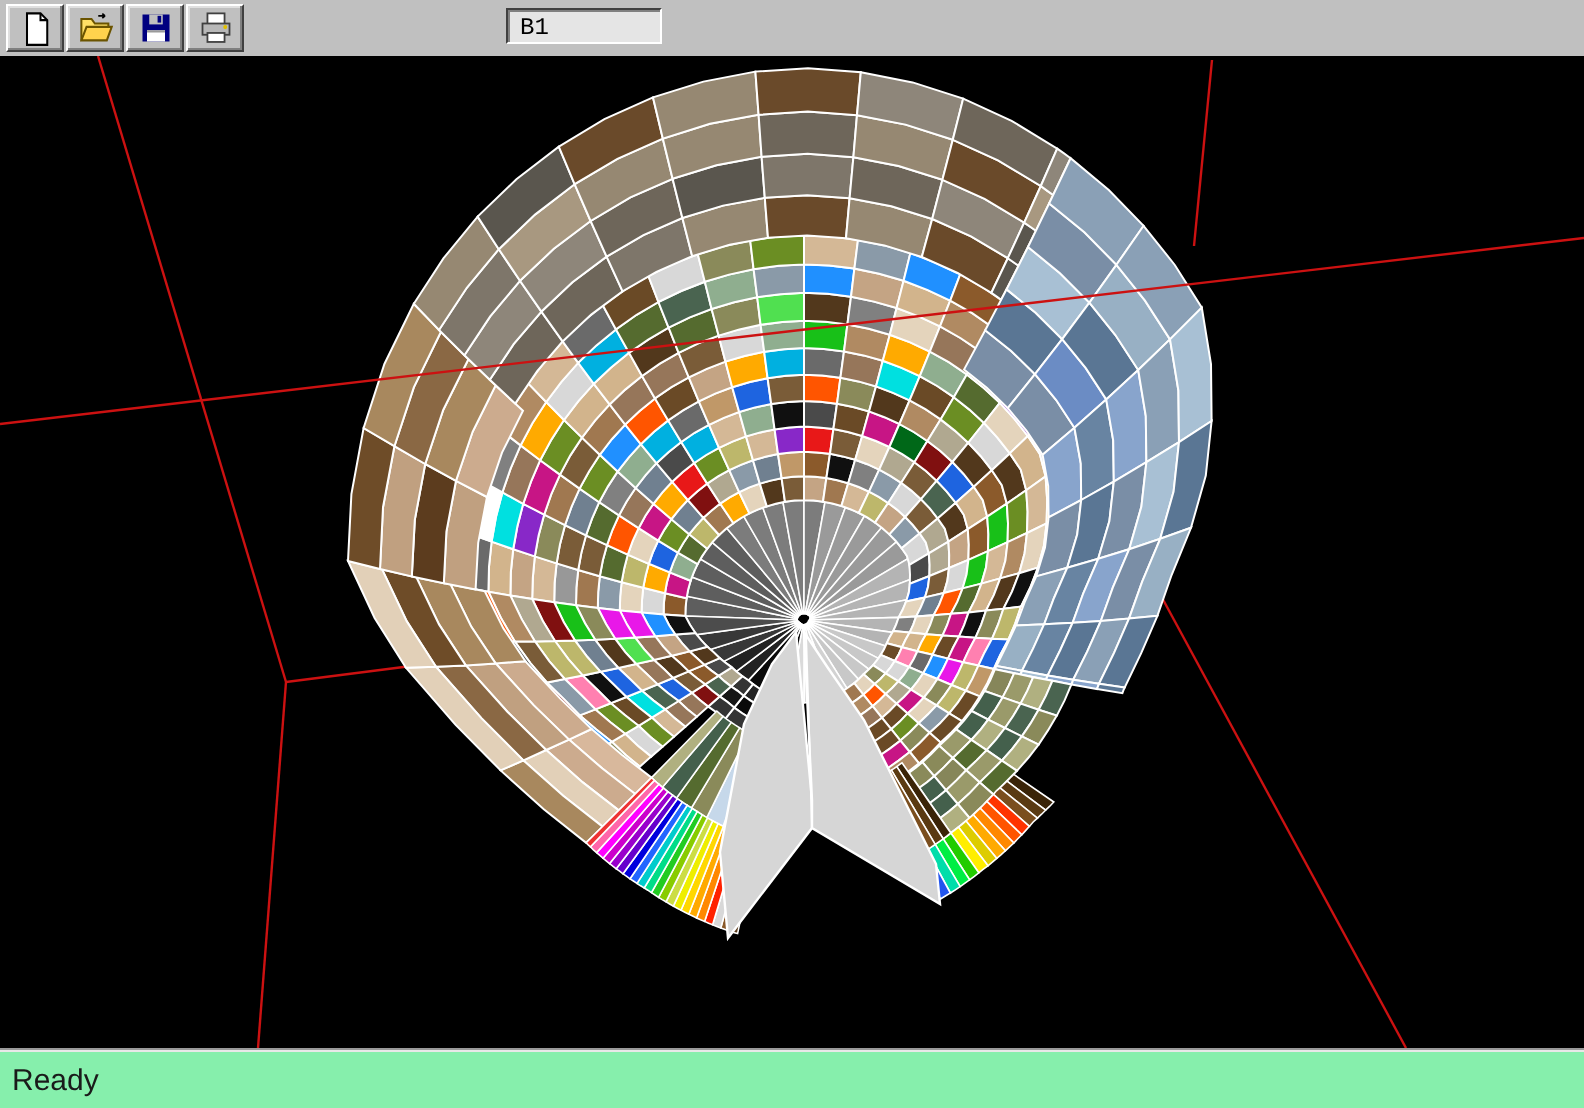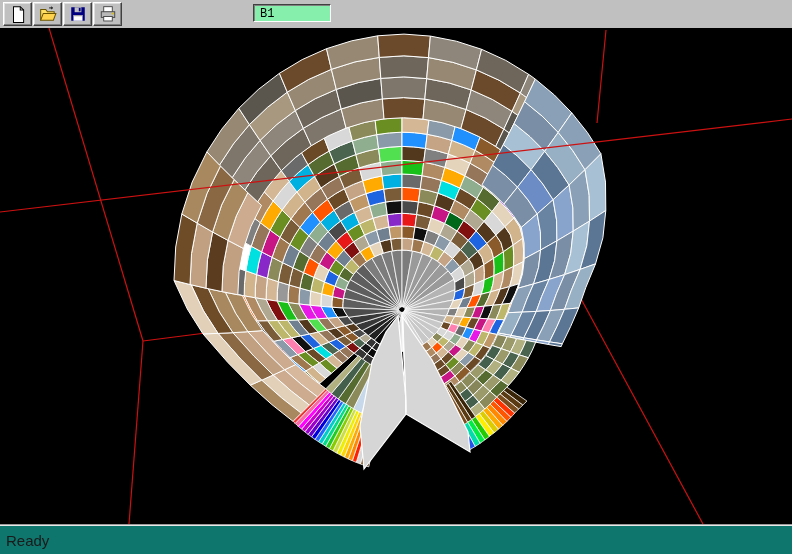--- a/index.html
+++ b/index.html
@@ -7,33 +7,33 @@
        font-family:"Liberation Sans",sans-serif;overflow:hidden;}
   
   .toolbar{position:absolute;left:0;top:0;width:792px;height:28px;background:#c0c0c0;
            border-bottom:1px solid #6a6a6a;}
   .tbtn{position:absolute;top:2px;width:29px;height:24px;background:#c0c0c0;
         border-top:1px solid #ffffff;border-left:1px solid #ffffff;
         border-right:1px solid #404040;border-bottom:1px solid #404040;
         box-shadow:inset -1px -1px 0 #808080, inset 1px 1px 0 #dfdfdf;
         display:flex;align-items:center;justify-content:center;padding:0;cursor:default;}
   .tbtn svg{display:block;}
-  .field{position:absolute;top:4px;height:15px;background:#86efac;color:#000;
+  .field{position:absolute;top:4px;height:15px;background:#e5e5e5;color:#000;
          border-top:1px solid #404040;border-left:1px solid #404040;
          border-right:1px solid #ffffff;border-bottom:1px solid #ffffff;
          box-shadow:inset 1px 1px 0 #808080;
          font-family:"Liberation Mono","DejaVu Sans Mono",monospace;
          font-size:12px;padding:1px 4px 0 6px;}
   .field1{left:253px;width:66px;}
   .field2{left:352px;width:137px;}
   
   .viewport{position:absolute;left:0;top:28px;width:792px;height:496px;background:#000000;}
   .viewport svg{display:block;}
   
-  .statusbar{position:absolute;left:0;top:524px;width:792px;height:30px;background:#0f766e;
+  .statusbar{position:absolute;left:0;top:524px;width:792px;height:30px;background:#86efac;
              border-top:1px solid #9a9a9a;box-shadow:inset 0 1px 0 #e8e8e8;
              display:flex;align-items:center;}
   .statusbar span{padding-left:6px;font-size:15px;color:#1a1a1a;}
 </style>
 </head>
 <body>
 
 <div class="app">
 
   <div class="toolbar">

